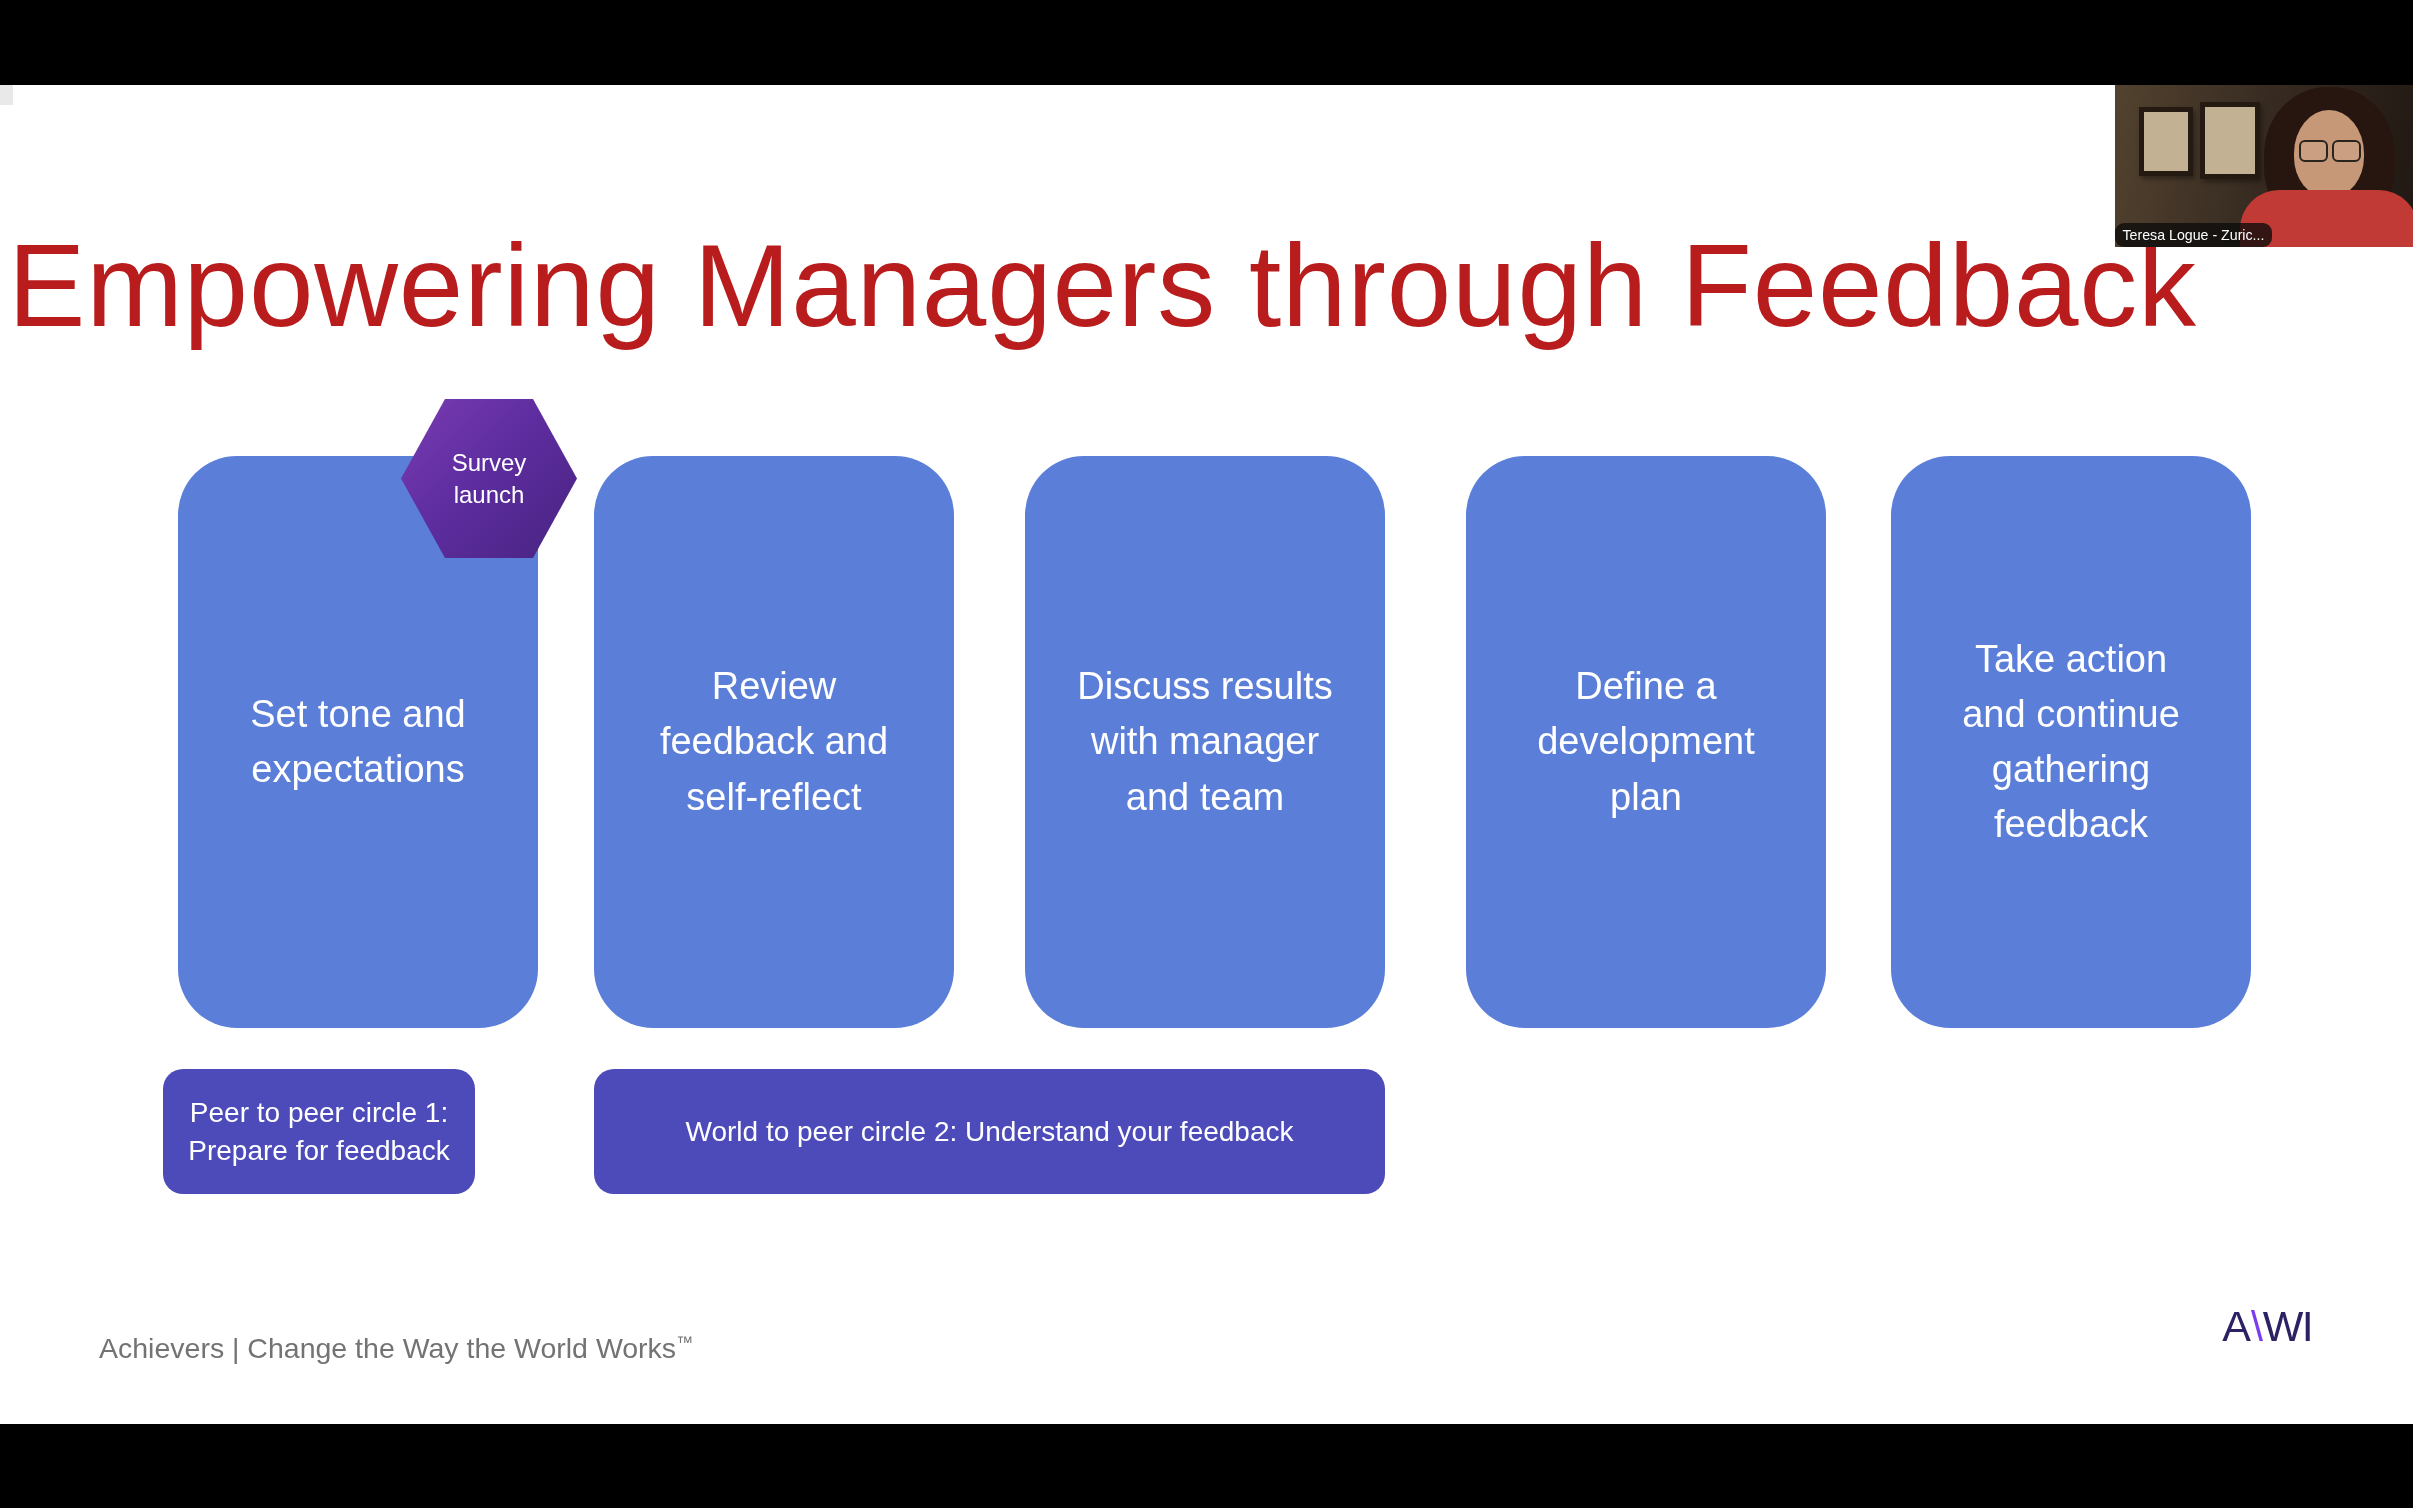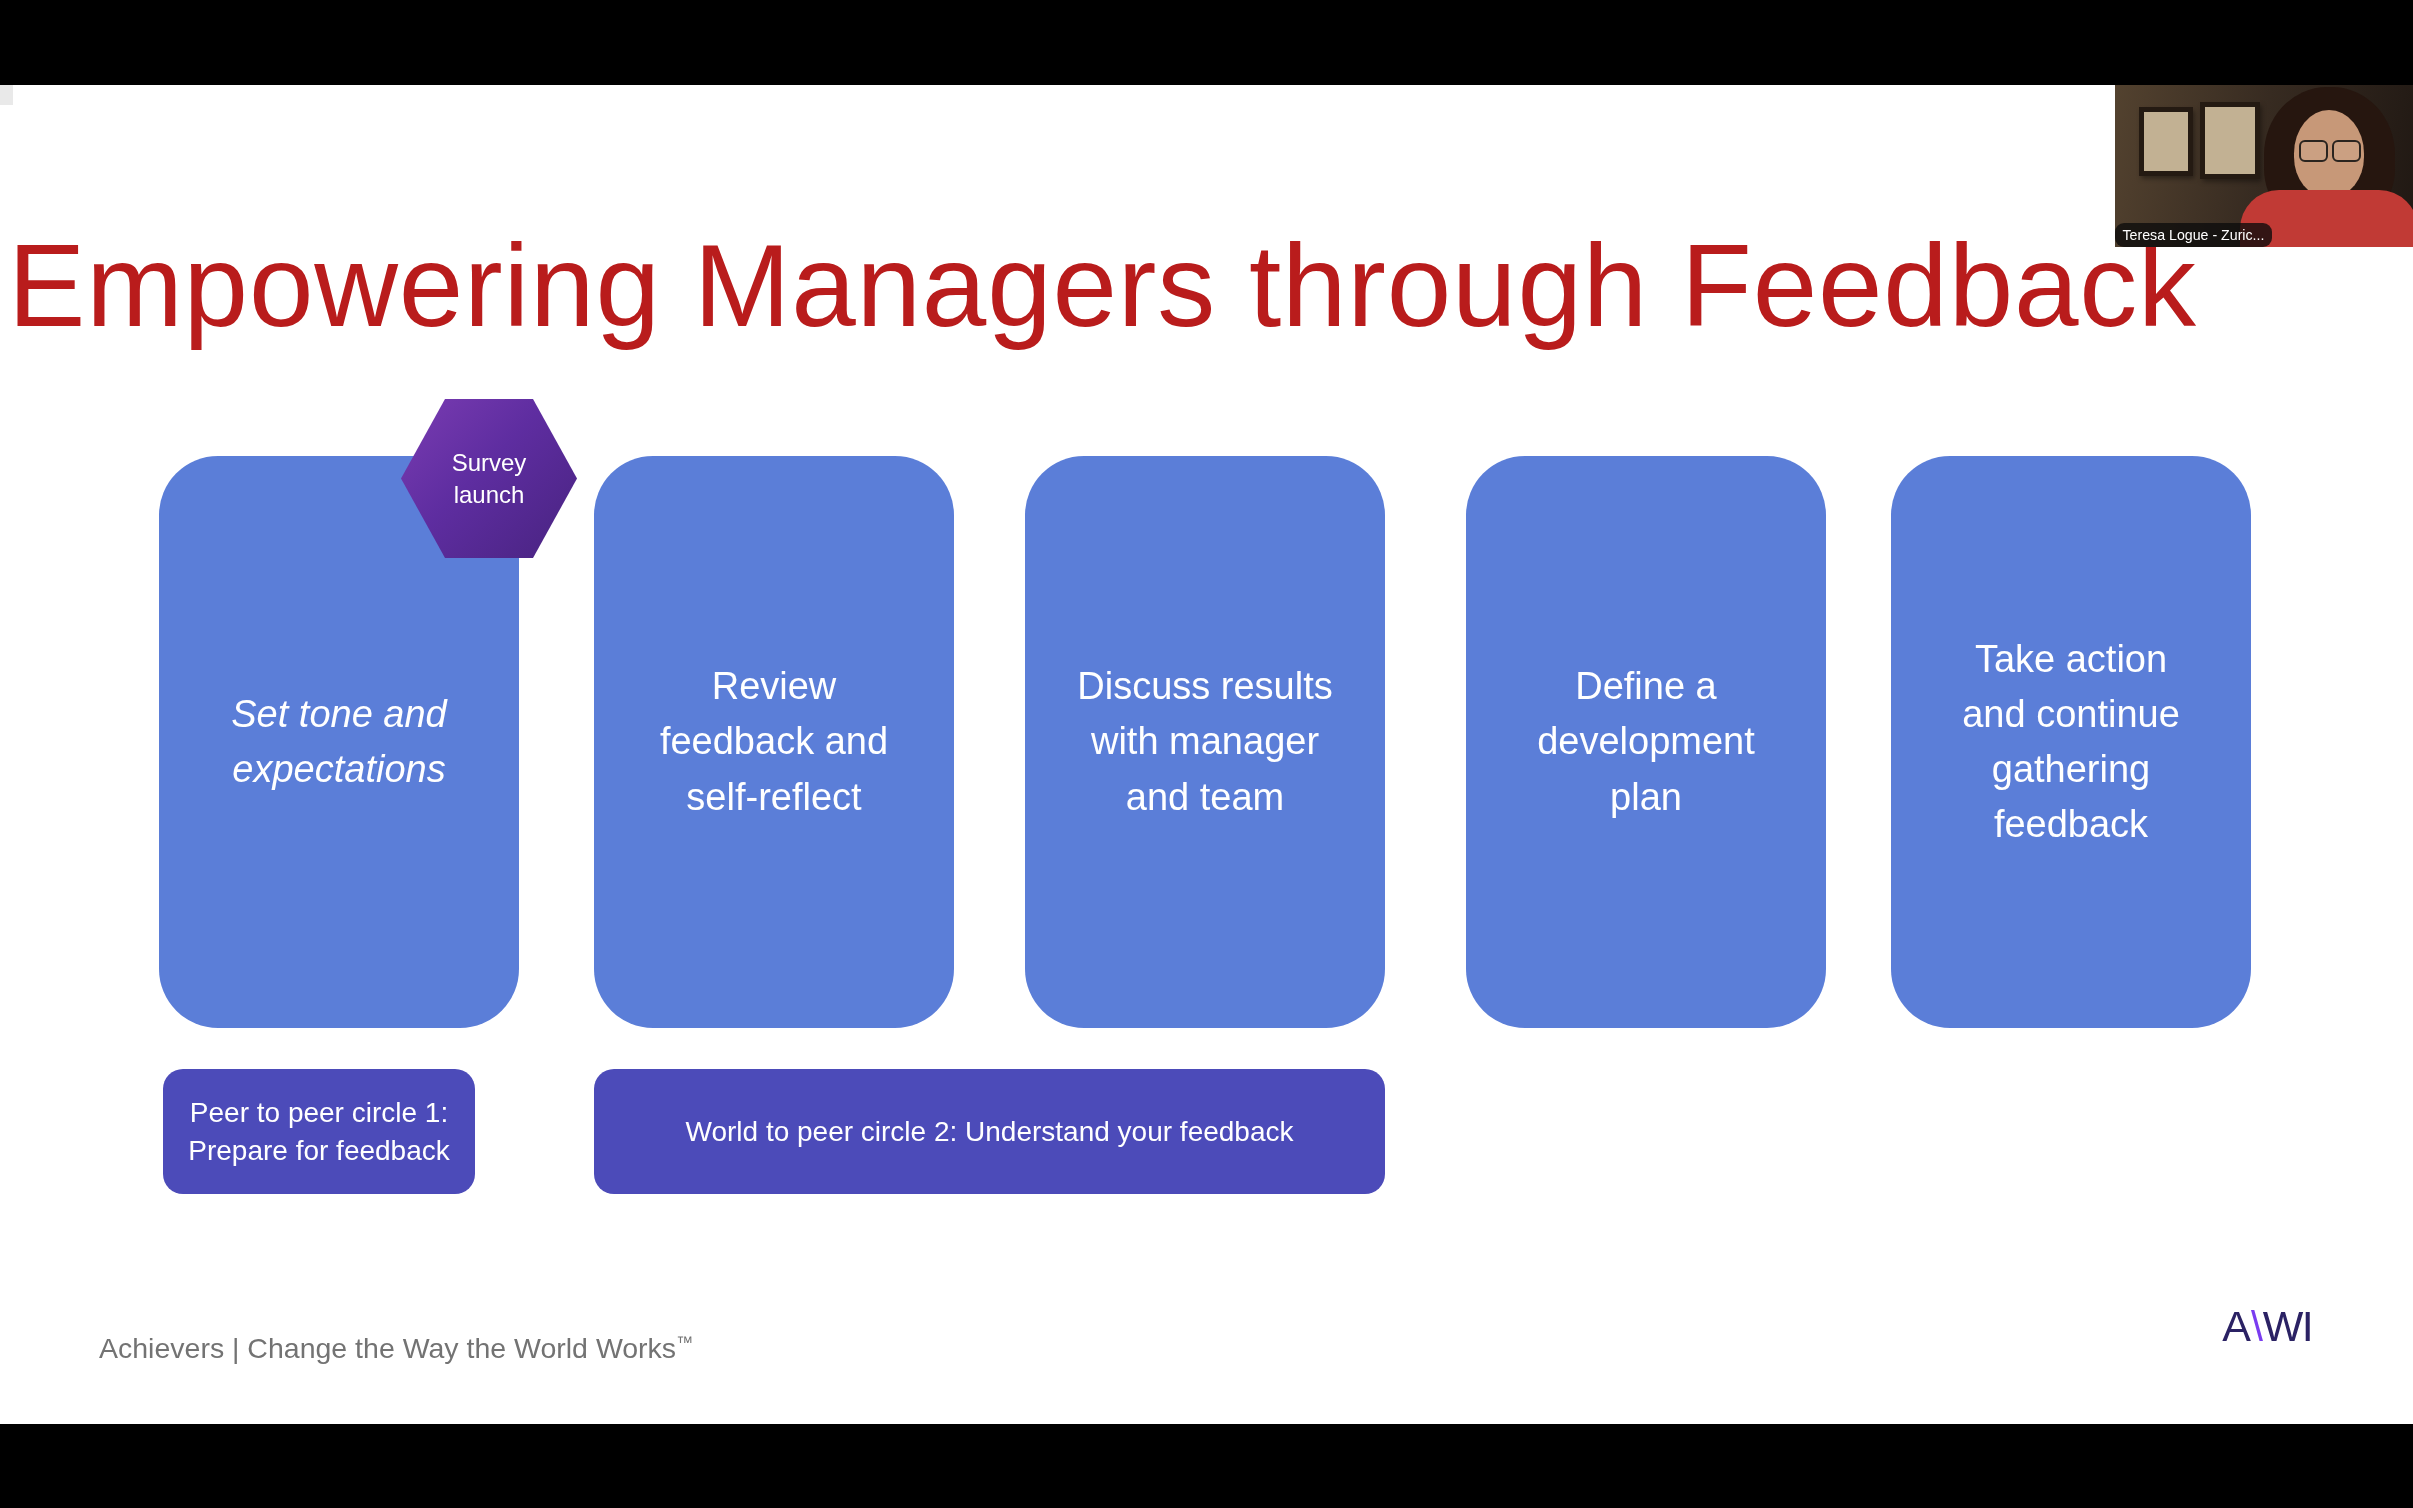--- a/index.html
+++ b/index.html
@@ -23,21 +23,21 @@
   .slide-title { position: absolute; left: 0; right: 0; top: 126px; margin: 8px;
                  text-align: left; font-size: 116px; font-weight: 300;
                  color: #b91c1c; letter-spacing: 0.8px; }
 
   
   .step { position: absolute; top: 371px; width: 360px; height: 572px;
           background: #5b7ed8; border-radius: 59px;
           display: flex; align-items: center; justify-content: center; }
   .step .step-label { color: #ffffff; font-size: 38px; line-height: 1.45;
                       text-align: center; max-width: 263px; }
-  .step.s1 { left: 159px; font-style: italic; }
+  .step.s1 { left: 178px; }
   .step.s2 { left: 594px; }
   .step.s3 { left: 1025px; }
   .step.s4 { left: 1466px; }
   .step.s5 { left: 1891px; }
 
   
   .hexagon { position: absolute; left: 401px; top: 314px; width: 176px; height: 159px;
              background: linear-gradient(135deg, #7a3cb2 0%, #5e2da0 45%, #482380 100%);
              clip-path: polygon(25% 0%, 75% 0%, 100% 50%, 75% 100%, 25% 100%, 0% 50%);
              display: flex; align-items: center; justify-content: center; z-index: 3; }

